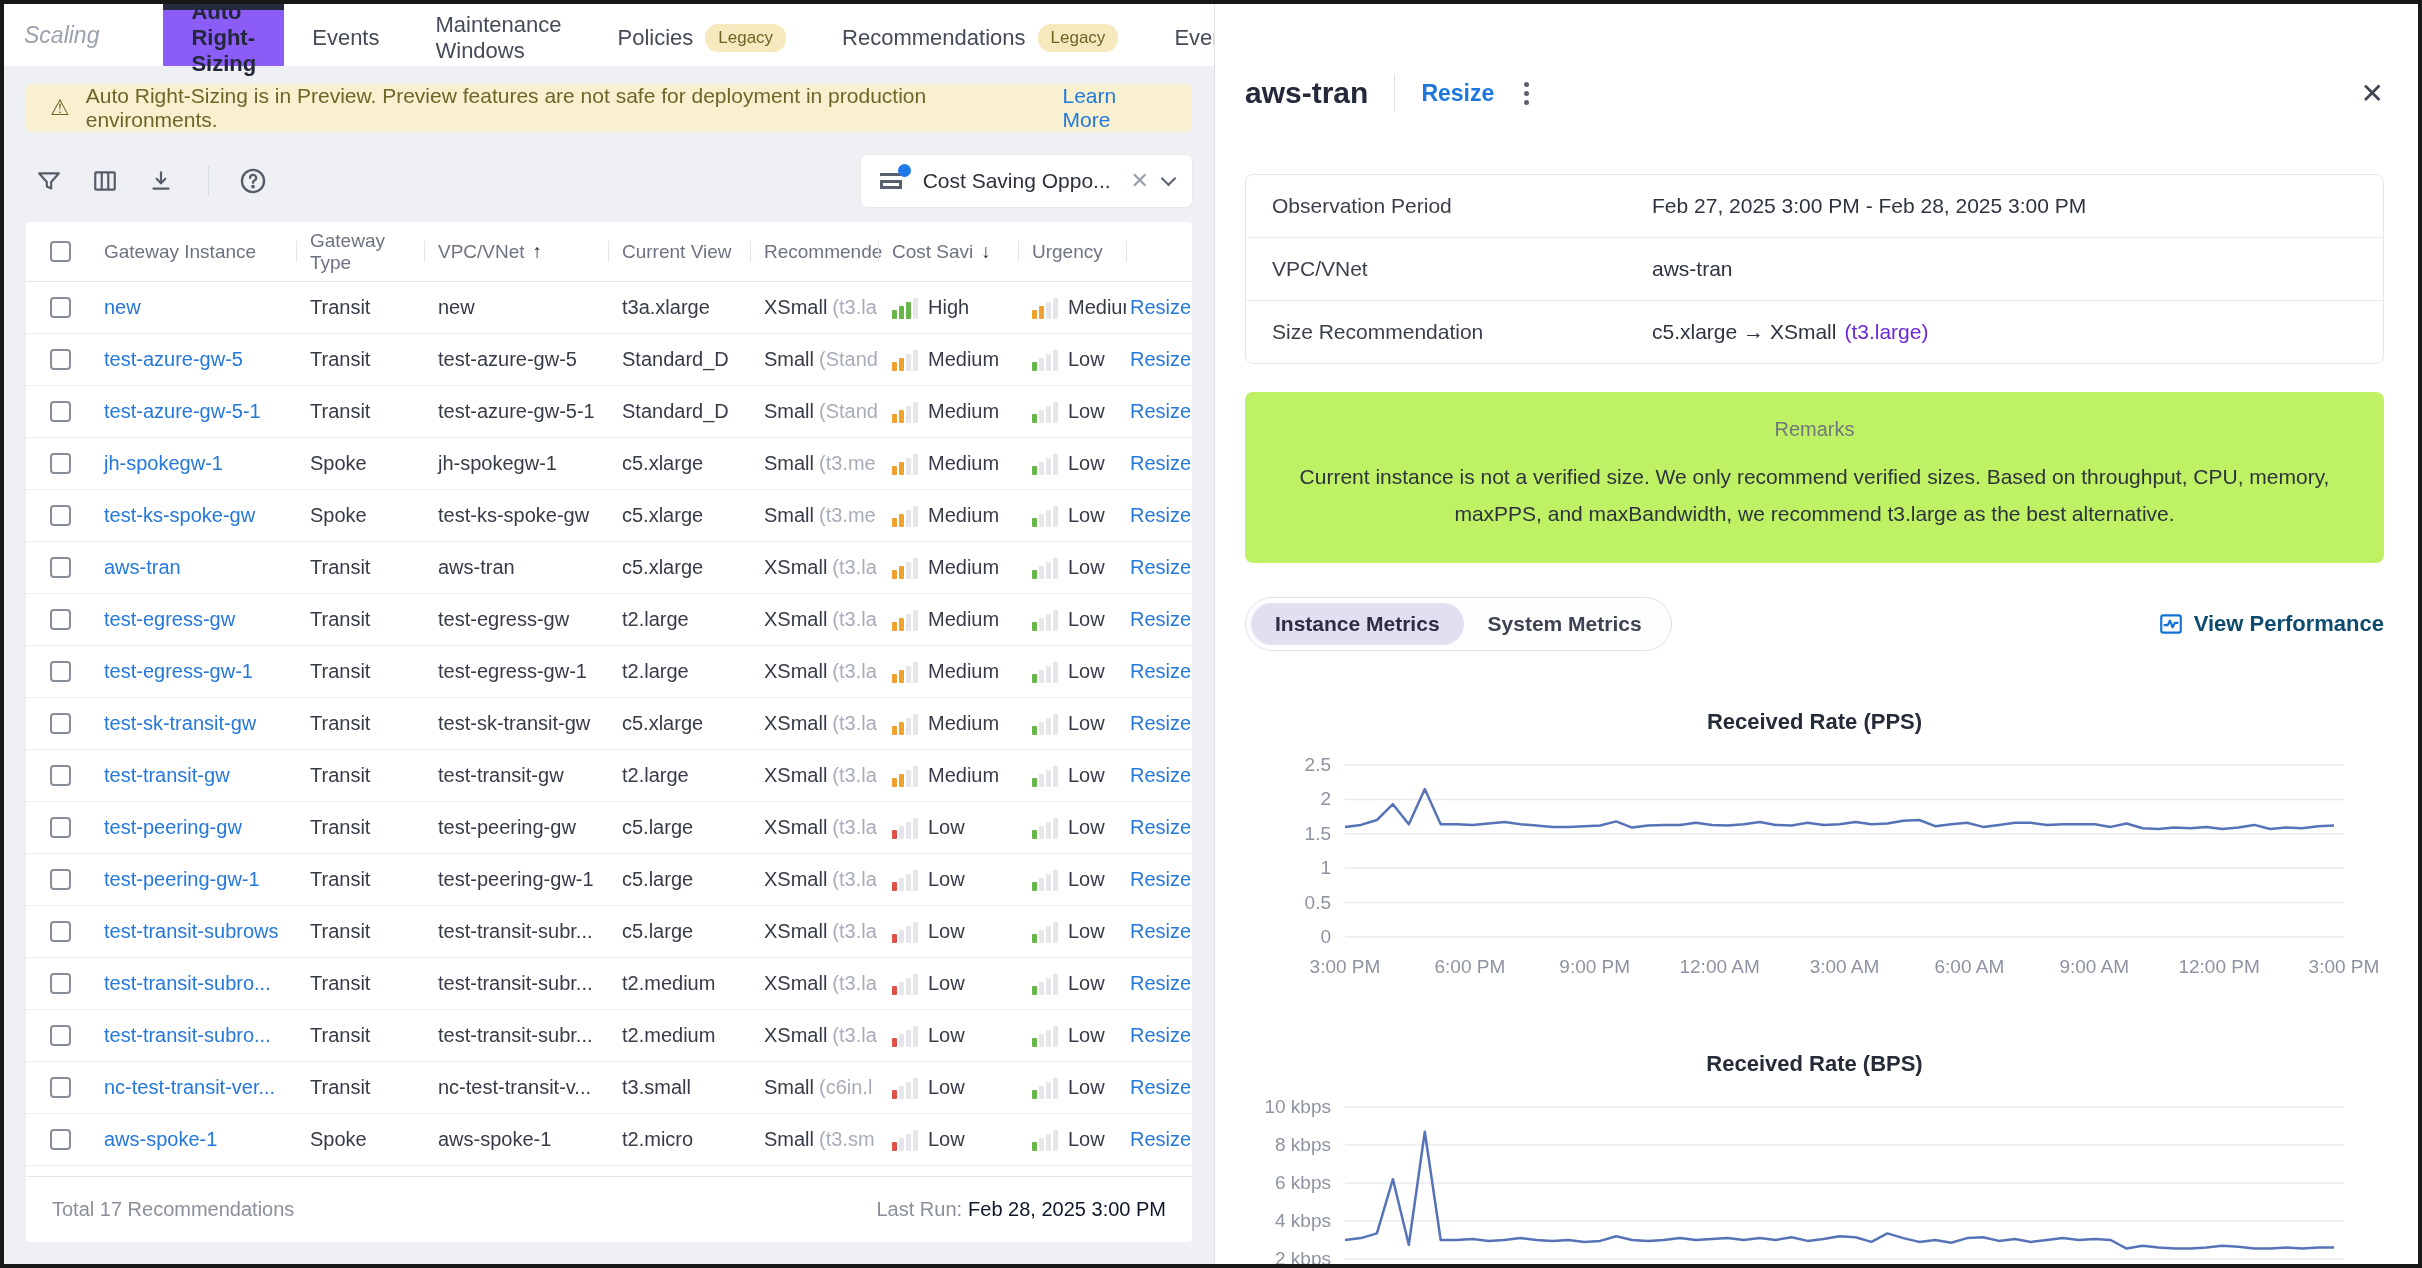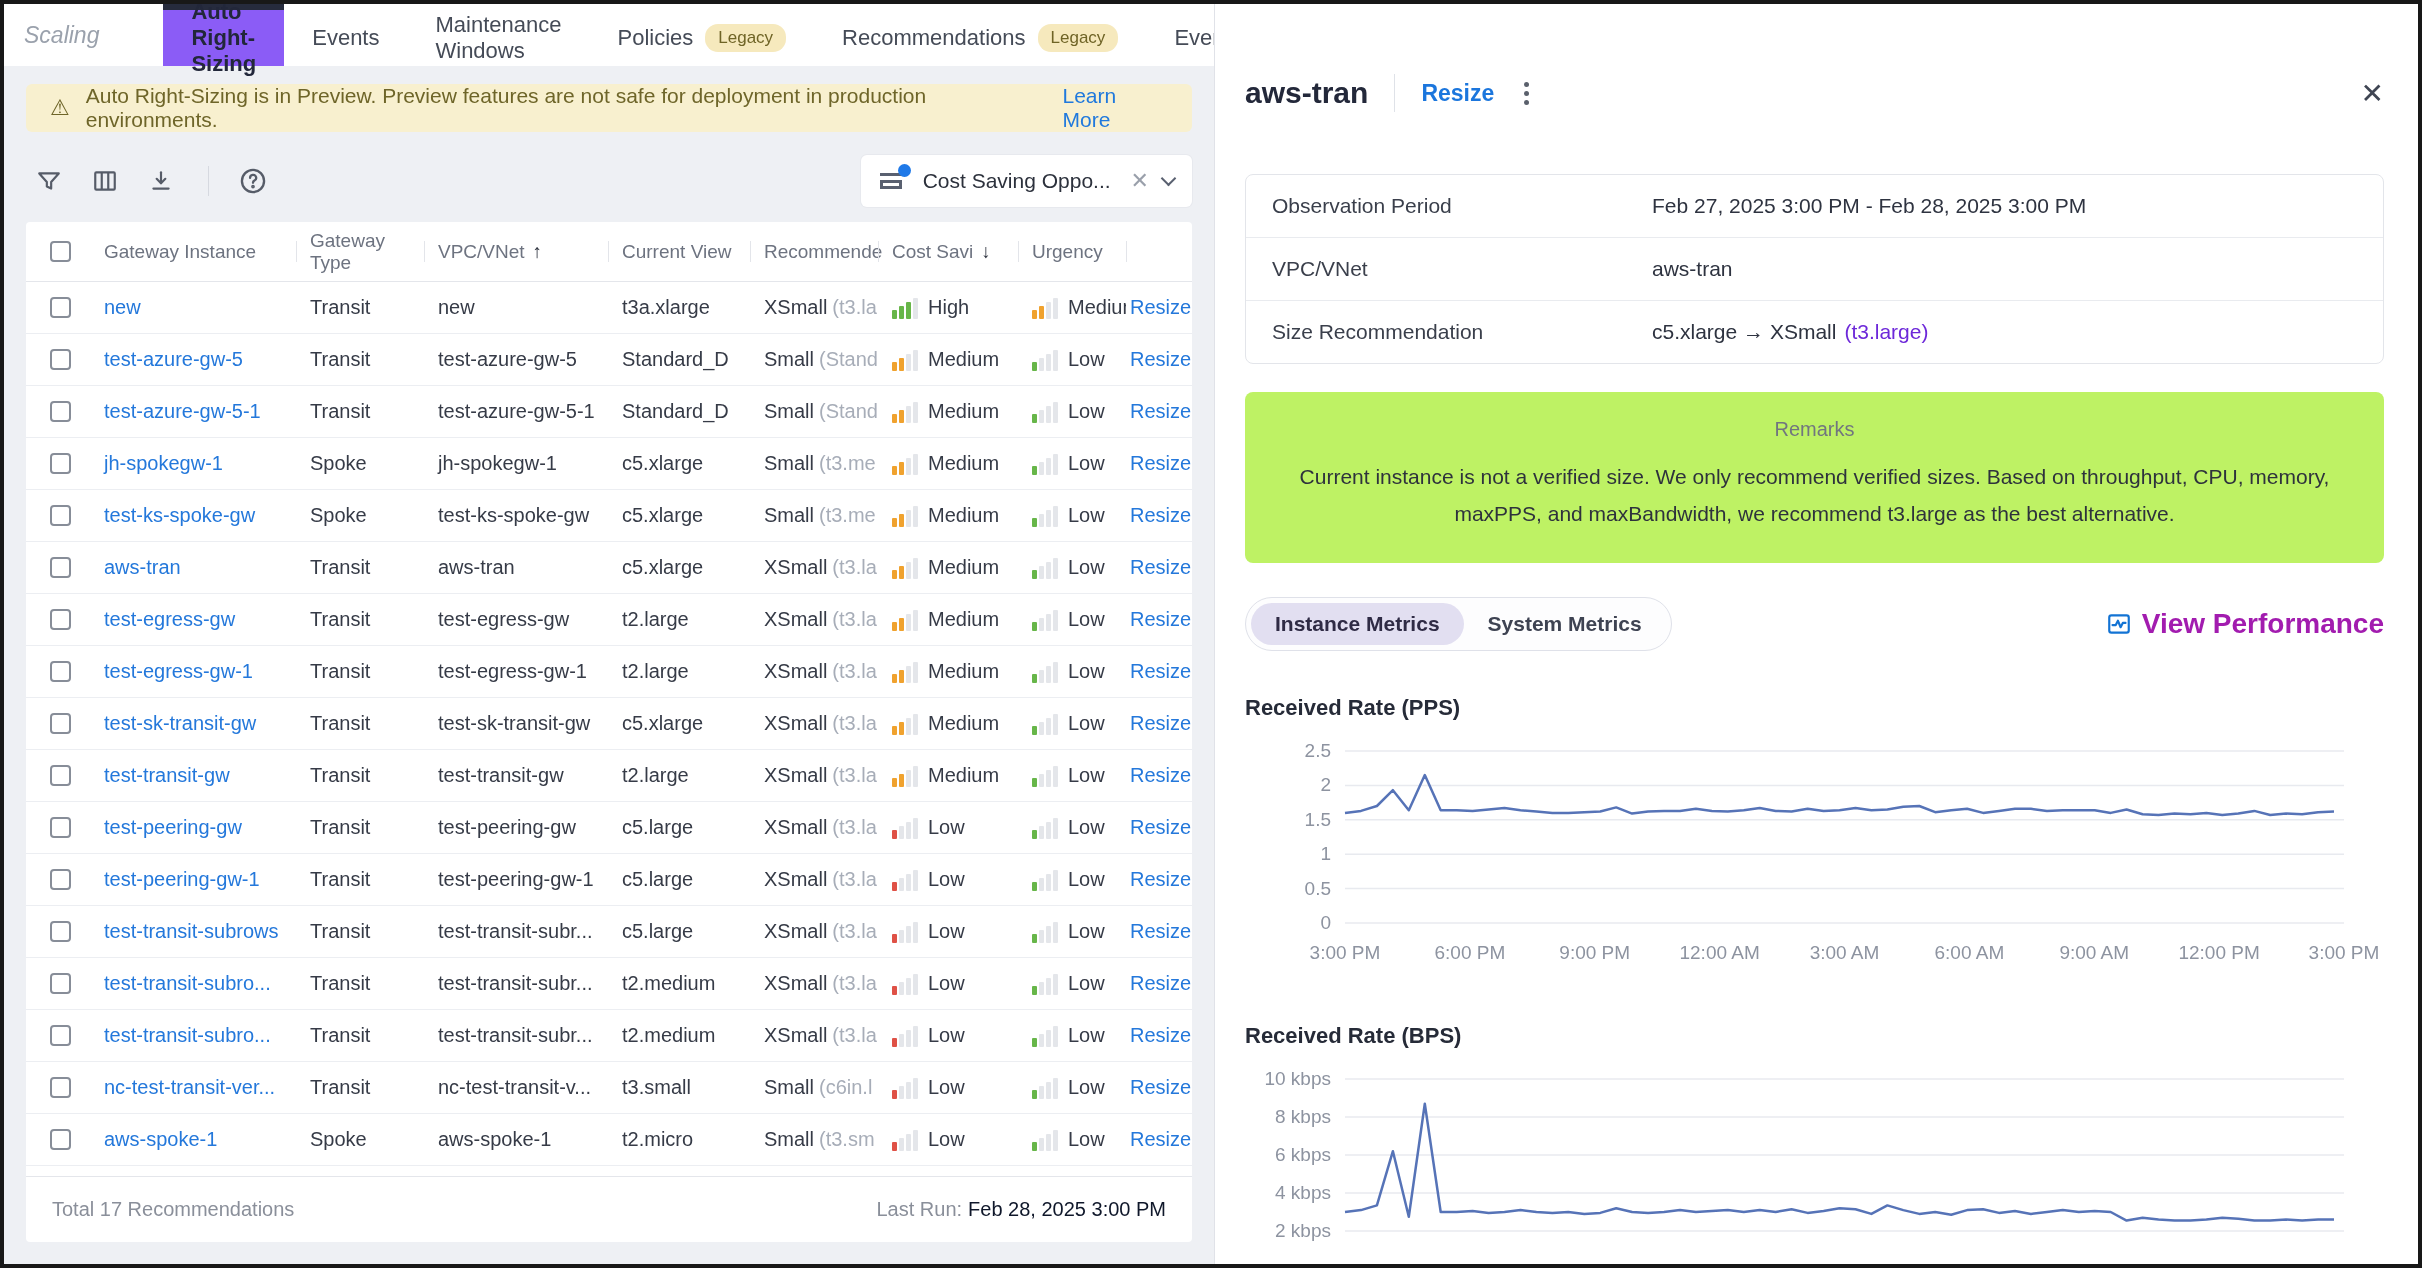--- a/index.html
+++ b/index.html
@@ -83,23 +83,23 @@
   .info-extra { color:#6d28d9; margin-left:8px; }
 
   .remarks { background:#bef264; border-radius:8px; padding:26px 30px 30px; margin-top:28px;text-align:center; }
   .remarks-title { color:#71767f; font-size:20px; margin-bottom:18px; }
   .remarks-body { font-size:21px; color:#2e323c; line-height:1.75; }
 
   .metrics-row { display:flex; align-items:center; margin-top:34px; }
   .pills { display:inline-flex; border:1px solid #dfe1e9; border-radius:27px; padding:5px; background:#fdfdfe; }
   .pill { padding:9px 24px; border-radius:21px; font-size:21px; font-weight:600; color:#3e4352; cursor:pointer; }
   .pill.active { background:#e2dff1; color:#2f2b45; font-weight:700; }
-  .view-perf { margin-left:auto; display:flex; align-items:center; gap:10px; color:#a21caf; font-size:28px; font-weight:700; cursor:pointer; }
-
-  .chart-block { margin-top:44px; }
+  .view-perf { margin-left:auto; display:flex; align-items:center; gap:10px; color:#0c4a6e; font-size:22px; font-weight:700; cursor:pointer; }
+
+  .chart-block { margin-top:58px;text-align:center; }
   .chart-title { font-size:22px; font-weight:700; color:#262b38; }
   .chart { width:100%; margin-top:14px; }
 </style>
 </head>
 <body>
 
 <div class="screen">
 
   <div class="left">
     <div class="tabbar">

